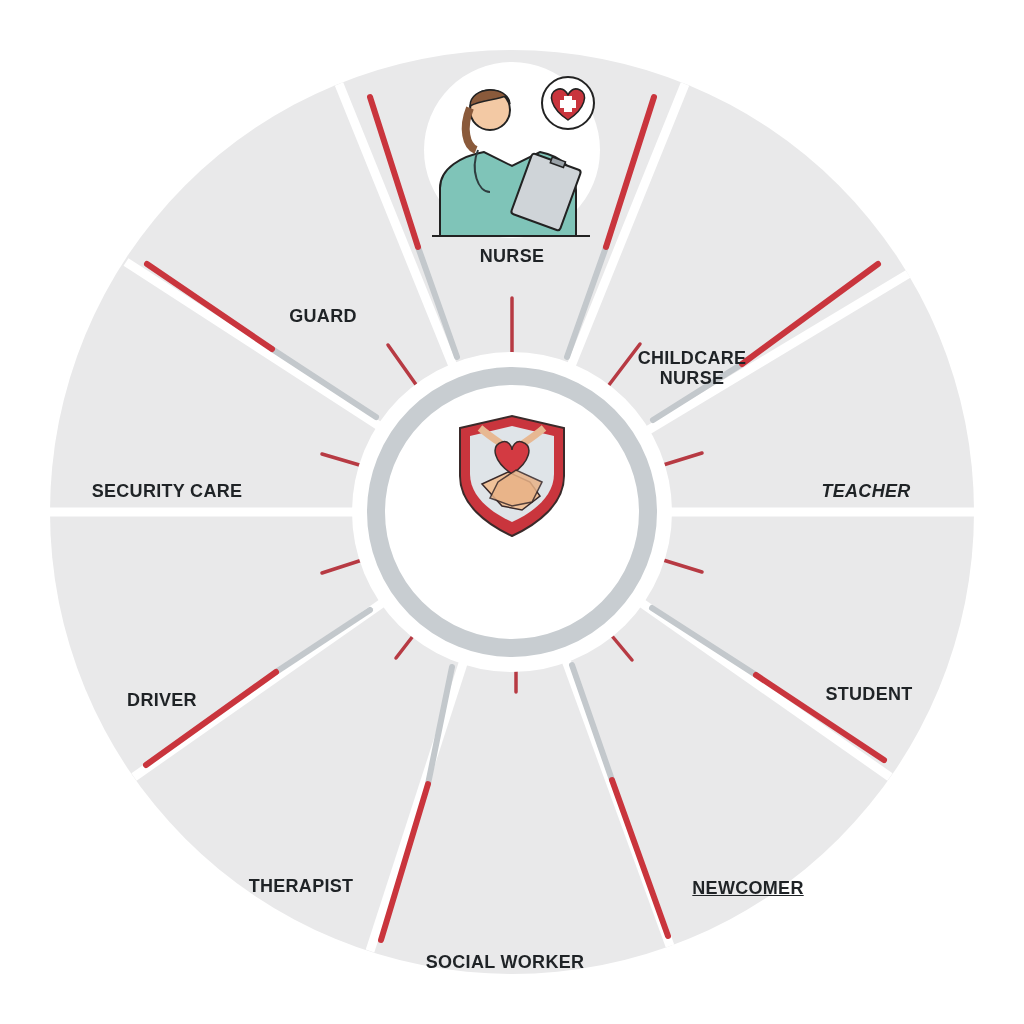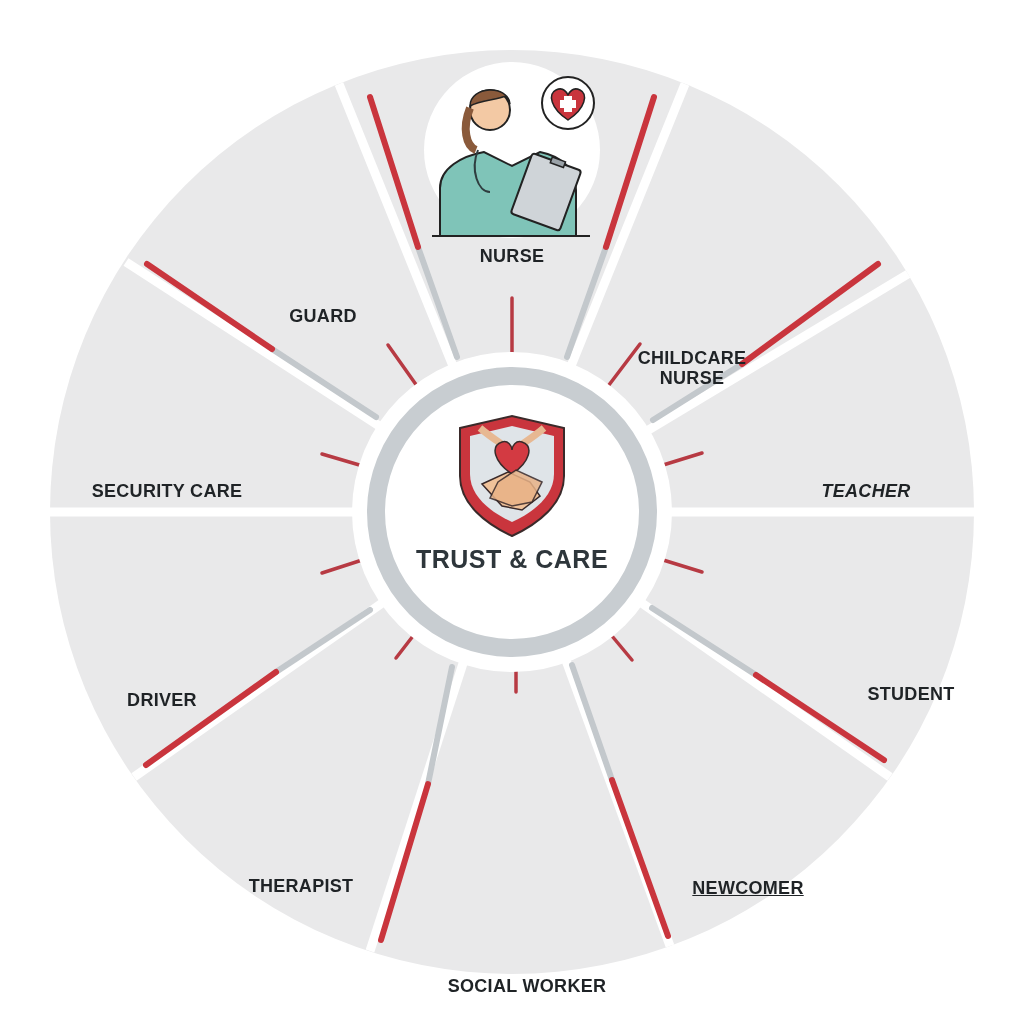--- a/index.html
+++ b/index.html
@@ -314,29 +314,28 @@
     </circle></circle></circle></g>
     <g>
       <circle cx="346" cy="160" r="24" fill="#fff" stroke="#222" stroke-width="2">
       <rect x="334" y="146" width="24" height="24" rx="3" fill="#c9353d" stroke="#222" stroke-width="1.5">
       <rect x="337" y="150" width="18" height="8" fill="#fff">
     </rect></rect></circle></g>
   </circle></g>
 
 
 
-<div class="hub-title">TRUST &amp; CARE</div>
 
 
 <div class="label" style="left:512px;top:246px;">NURSE</div>
 <div class="label" style="left:692px;top:304px;margin-top:44px;">
   <div>CHILDCARE</div>
   <div>NURSE</div>
 </div>
 <div class="label" style="left:866px;top:481px;font-style:italic;">TEACHER</div>
-<div class="label" style="left:869px;top:684px;margin-left:42px;">STUDENT</div>
+<div class="label" style="left:869px;top:684px;">STUDENT</div>
 <div class="label" style="left:748px;top:878px;text-decoration:underline;">NEWCOMER</div>
-<div class="label" style="left:527px;top:952px;margin-top:24px;">SOCIAL WORKER</div>
+<div class="label" style="left:505px;top:952px;">SOCIAL WORKER</div>
 <div class="label" style="left:301px;top:876px;text-align:right;">THERAPIST</div>
 <div class="label" style="left:162px;top:690px;">DRIVER</div>
 <div class="label" style="left:167px;top:481px;">SECURITY CARE</div>
 <div class="label" style="left:323px;top:306px;">GUARD</div>
 </div>
 
 </body></html>

